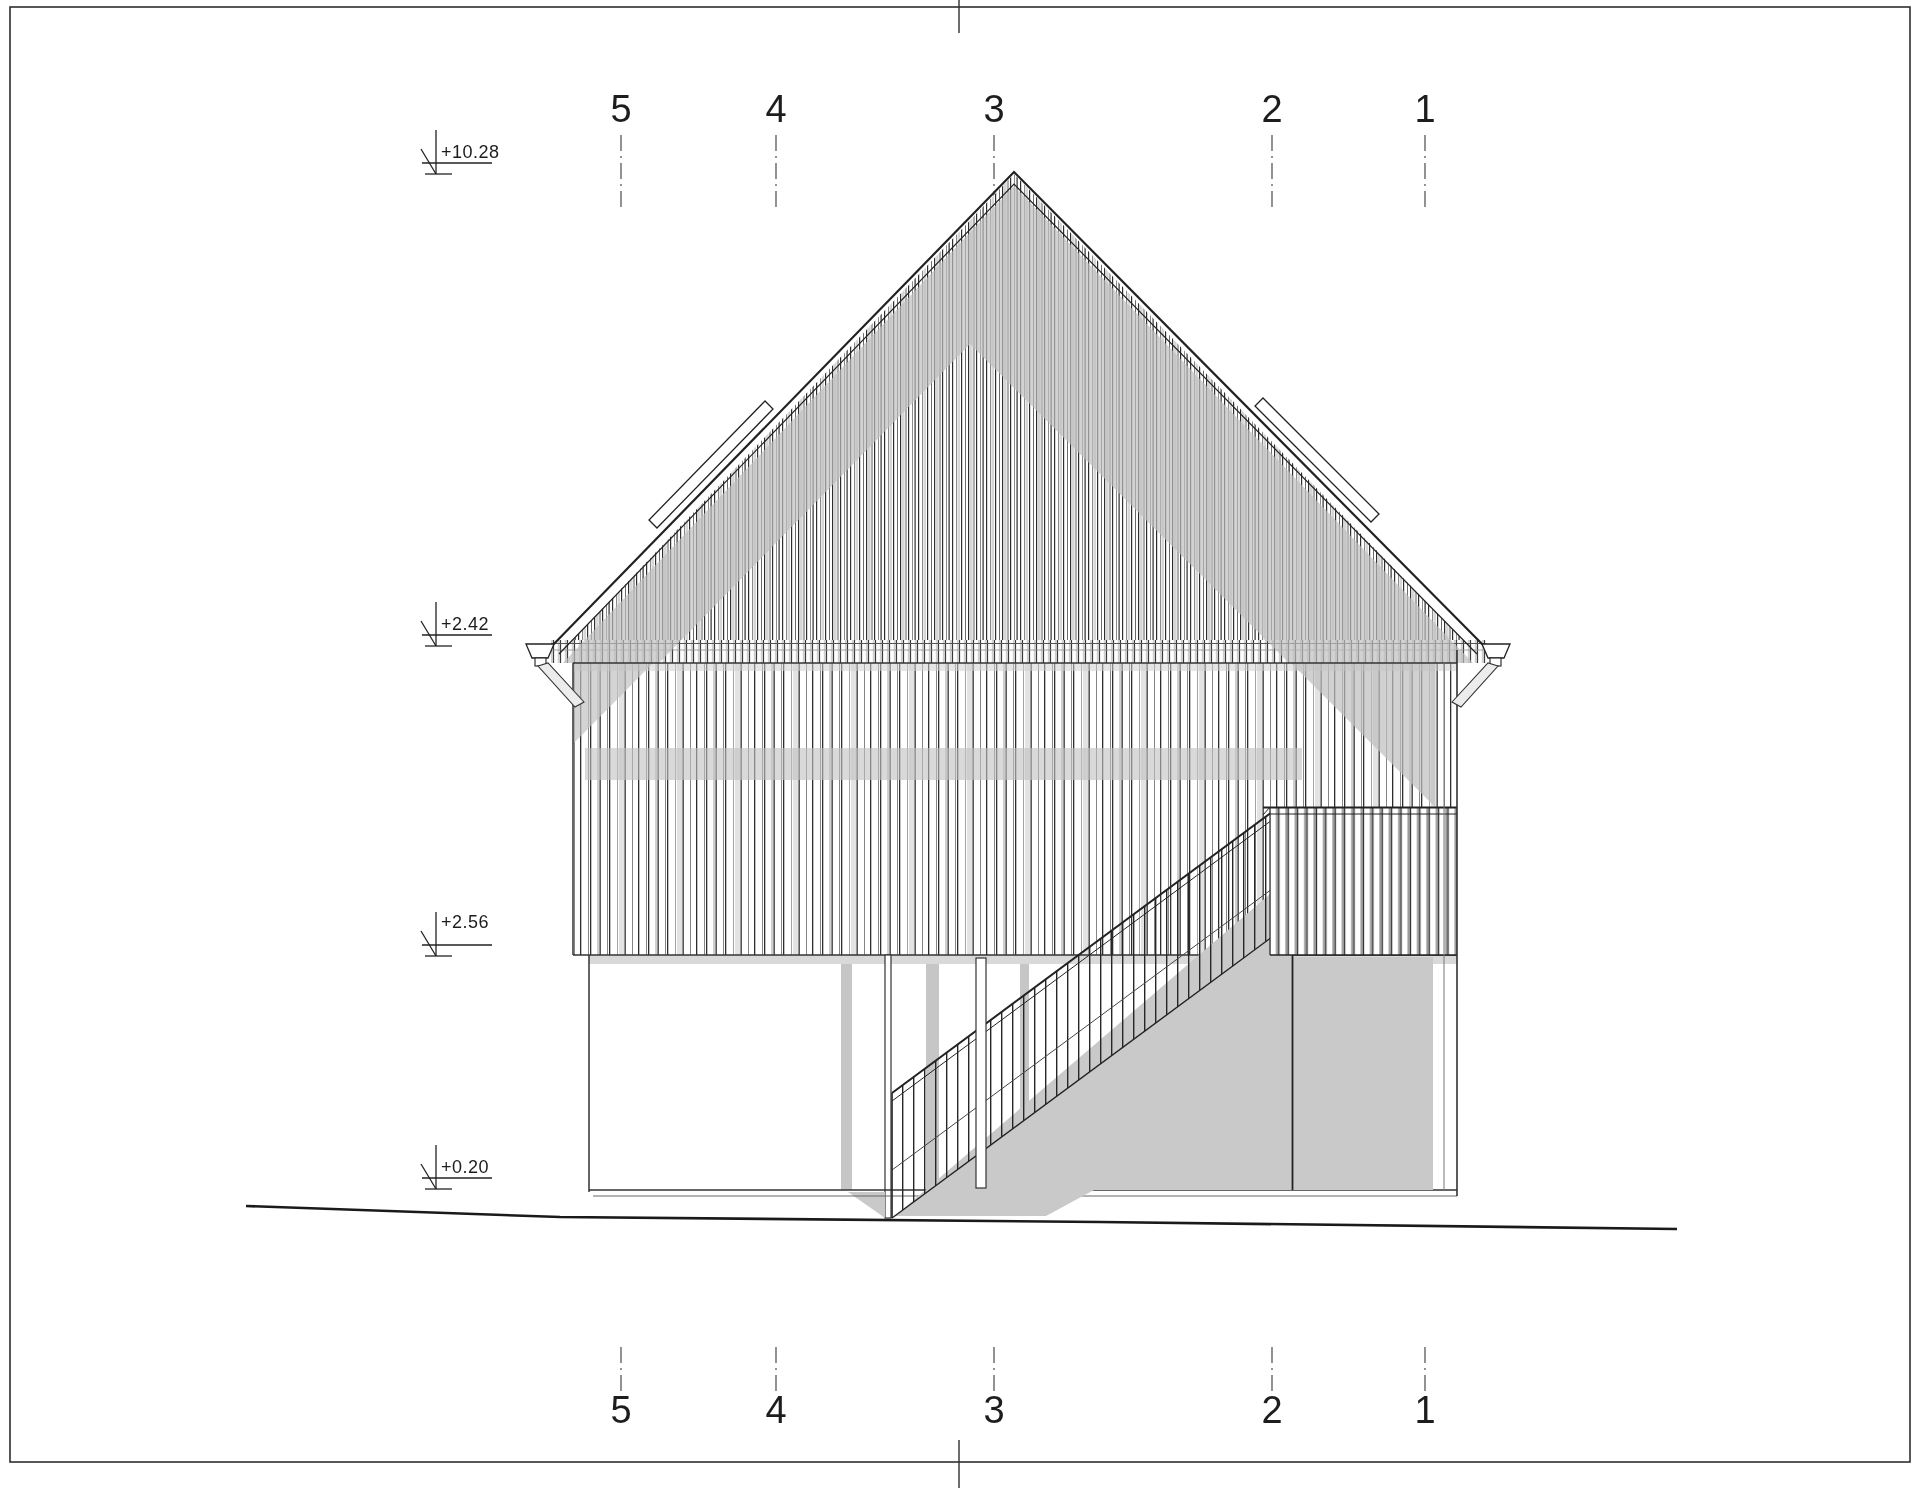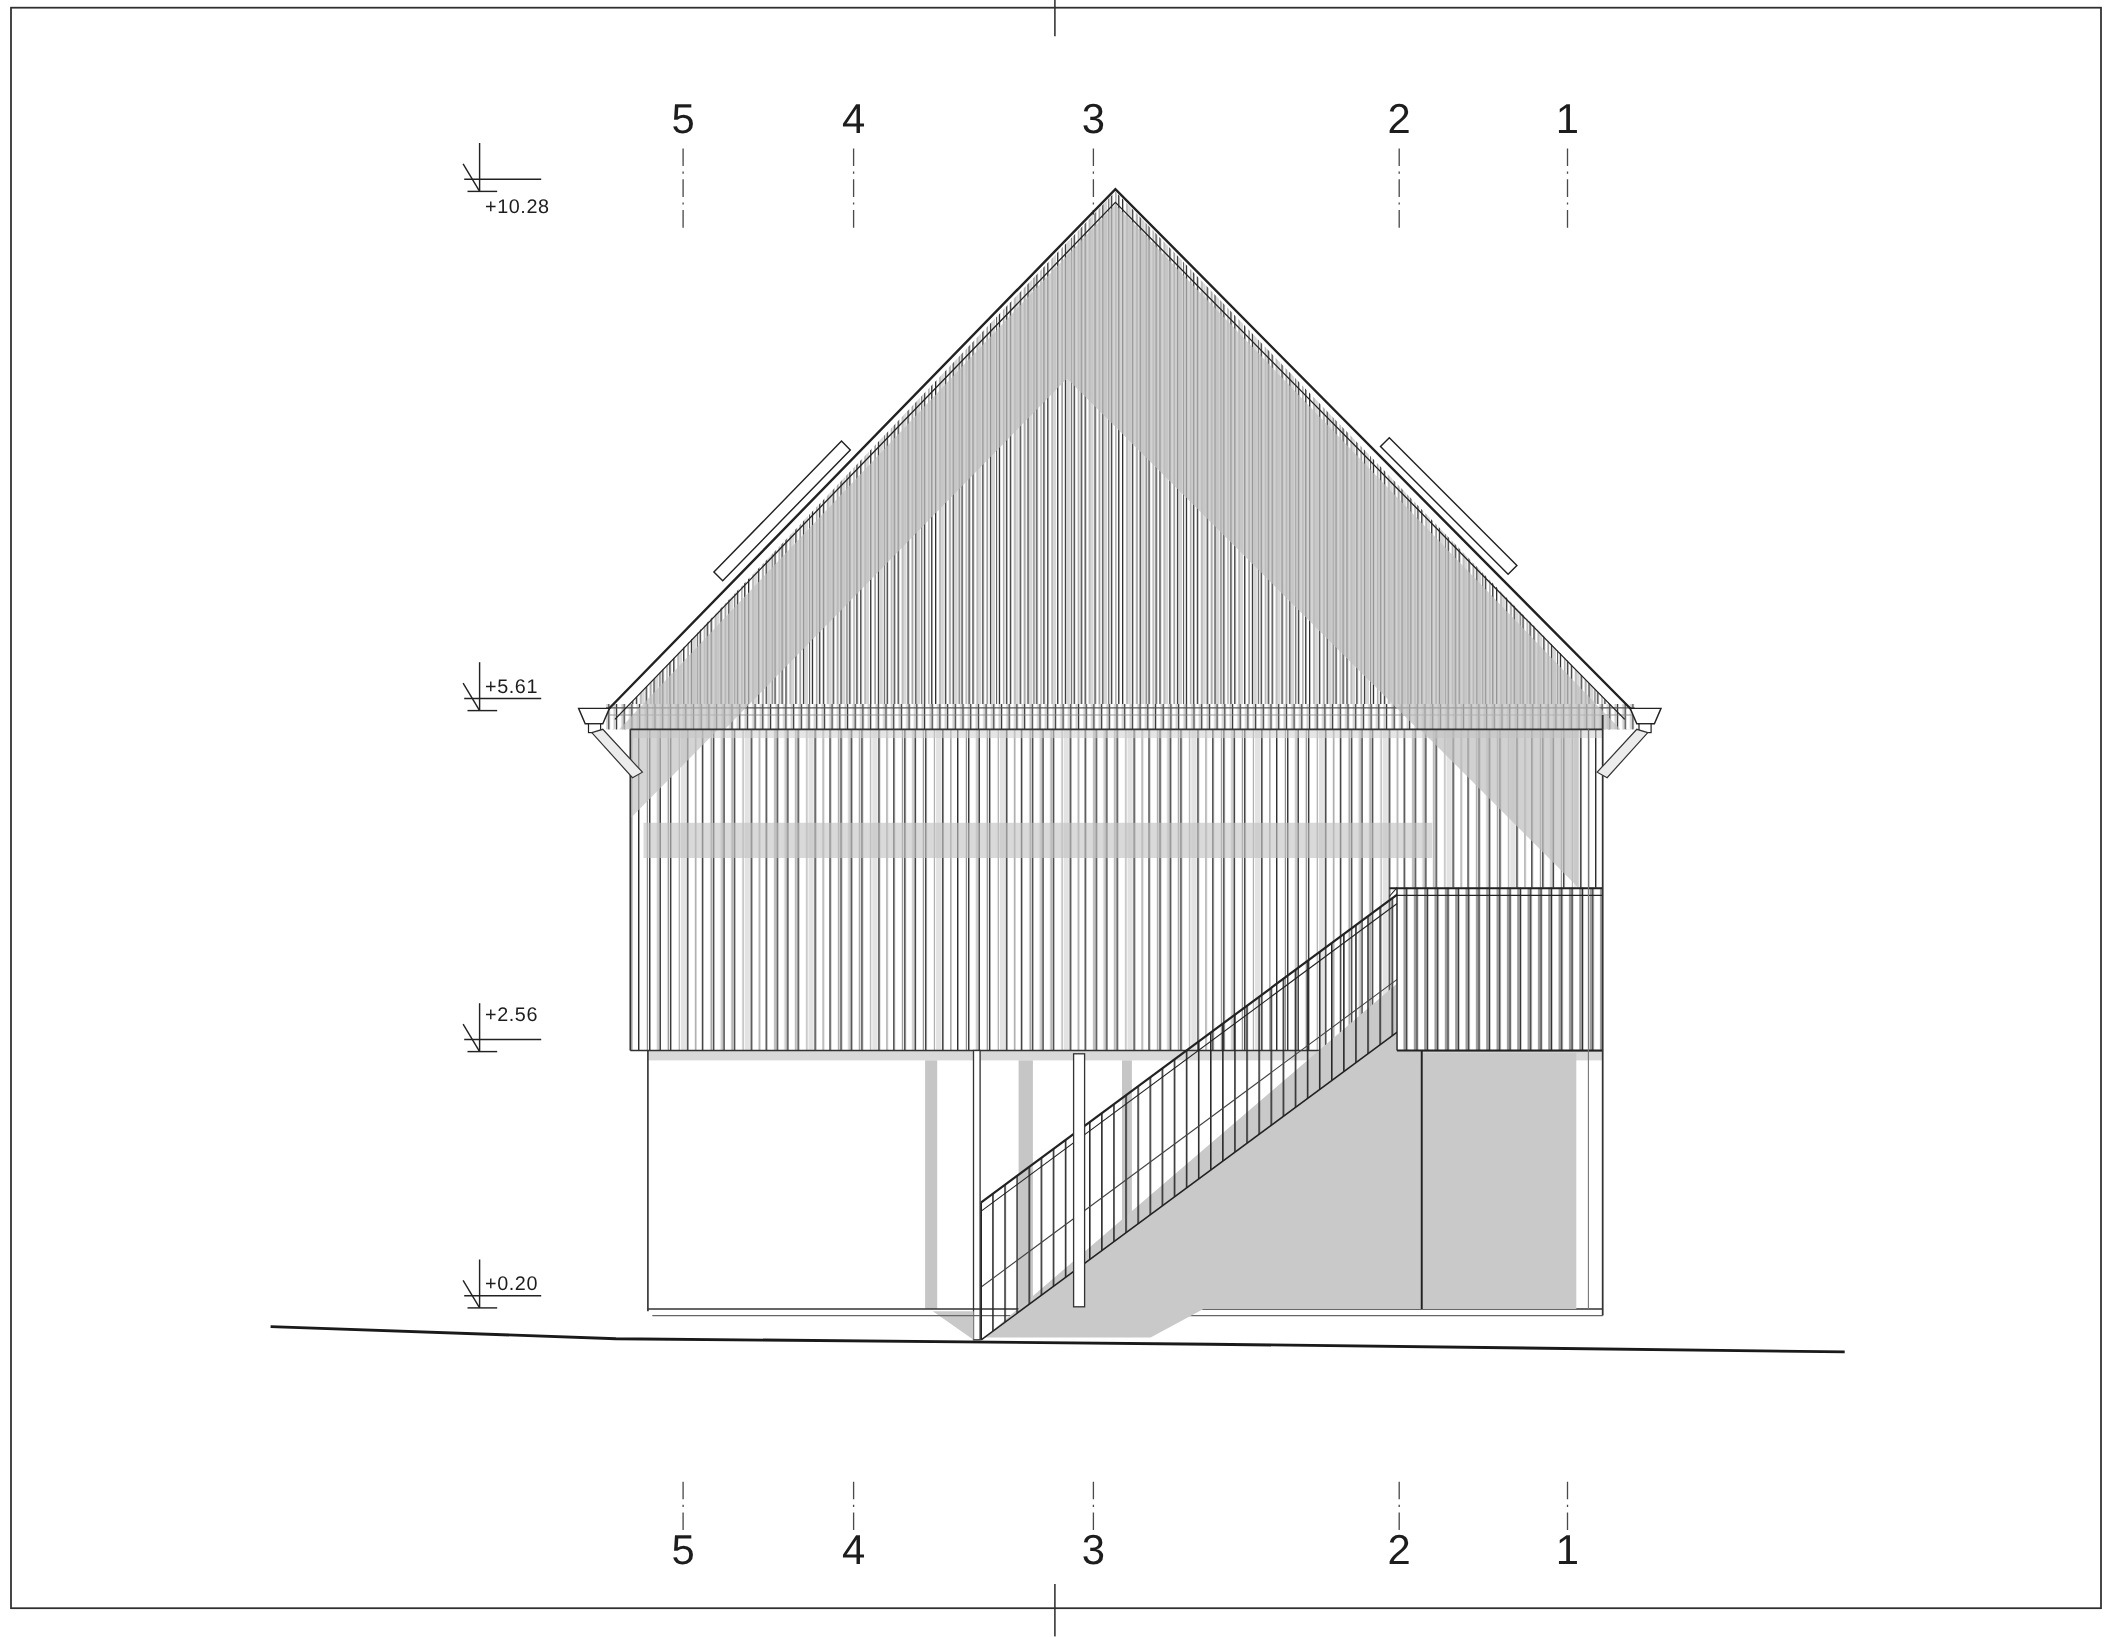--- a/index.html
+++ b/index.html
@@ -216,18 +216,18 @@
   <div class="grid-label" style="left:964px;top:89px;">3</div>
   <div class="grid-label" style="left:1242px;top:89px;">2</div>
   <div class="grid-label" style="left:1395px;top:89px;">1</div>
 
   <div class="grid-label" style="left:591px;top:1390px;">5</div>
   <div class="grid-label" style="left:746px;top:1390px;">4</div>
   <div class="grid-label" style="left:964px;top:1390px;">3</div>
   <div class="grid-label" style="left:1242px;top:1390px;">2</div>
   <div class="grid-label" style="left:1395px;top:1390px;">1</div>
 
-  <div class="level-label" style="left:441px;top:142px;margin-top:36px;">+10.28</div>
-  <div class="level-label" style="left:441px;top:614px;">+5.61</div>
+  <div class="level-label" style="left:441px;top:142px;">+10.28</div>
+  <div class="level-label" style="left:441px;top:614px;">+2.42</div>
   <div class="level-label" style="left:441px;top:912px;">+2.56</div>
   <div class="level-label" style="left:441px;top:1157px;">+0.20</div>
 
 </div>
 
 </body></html>

